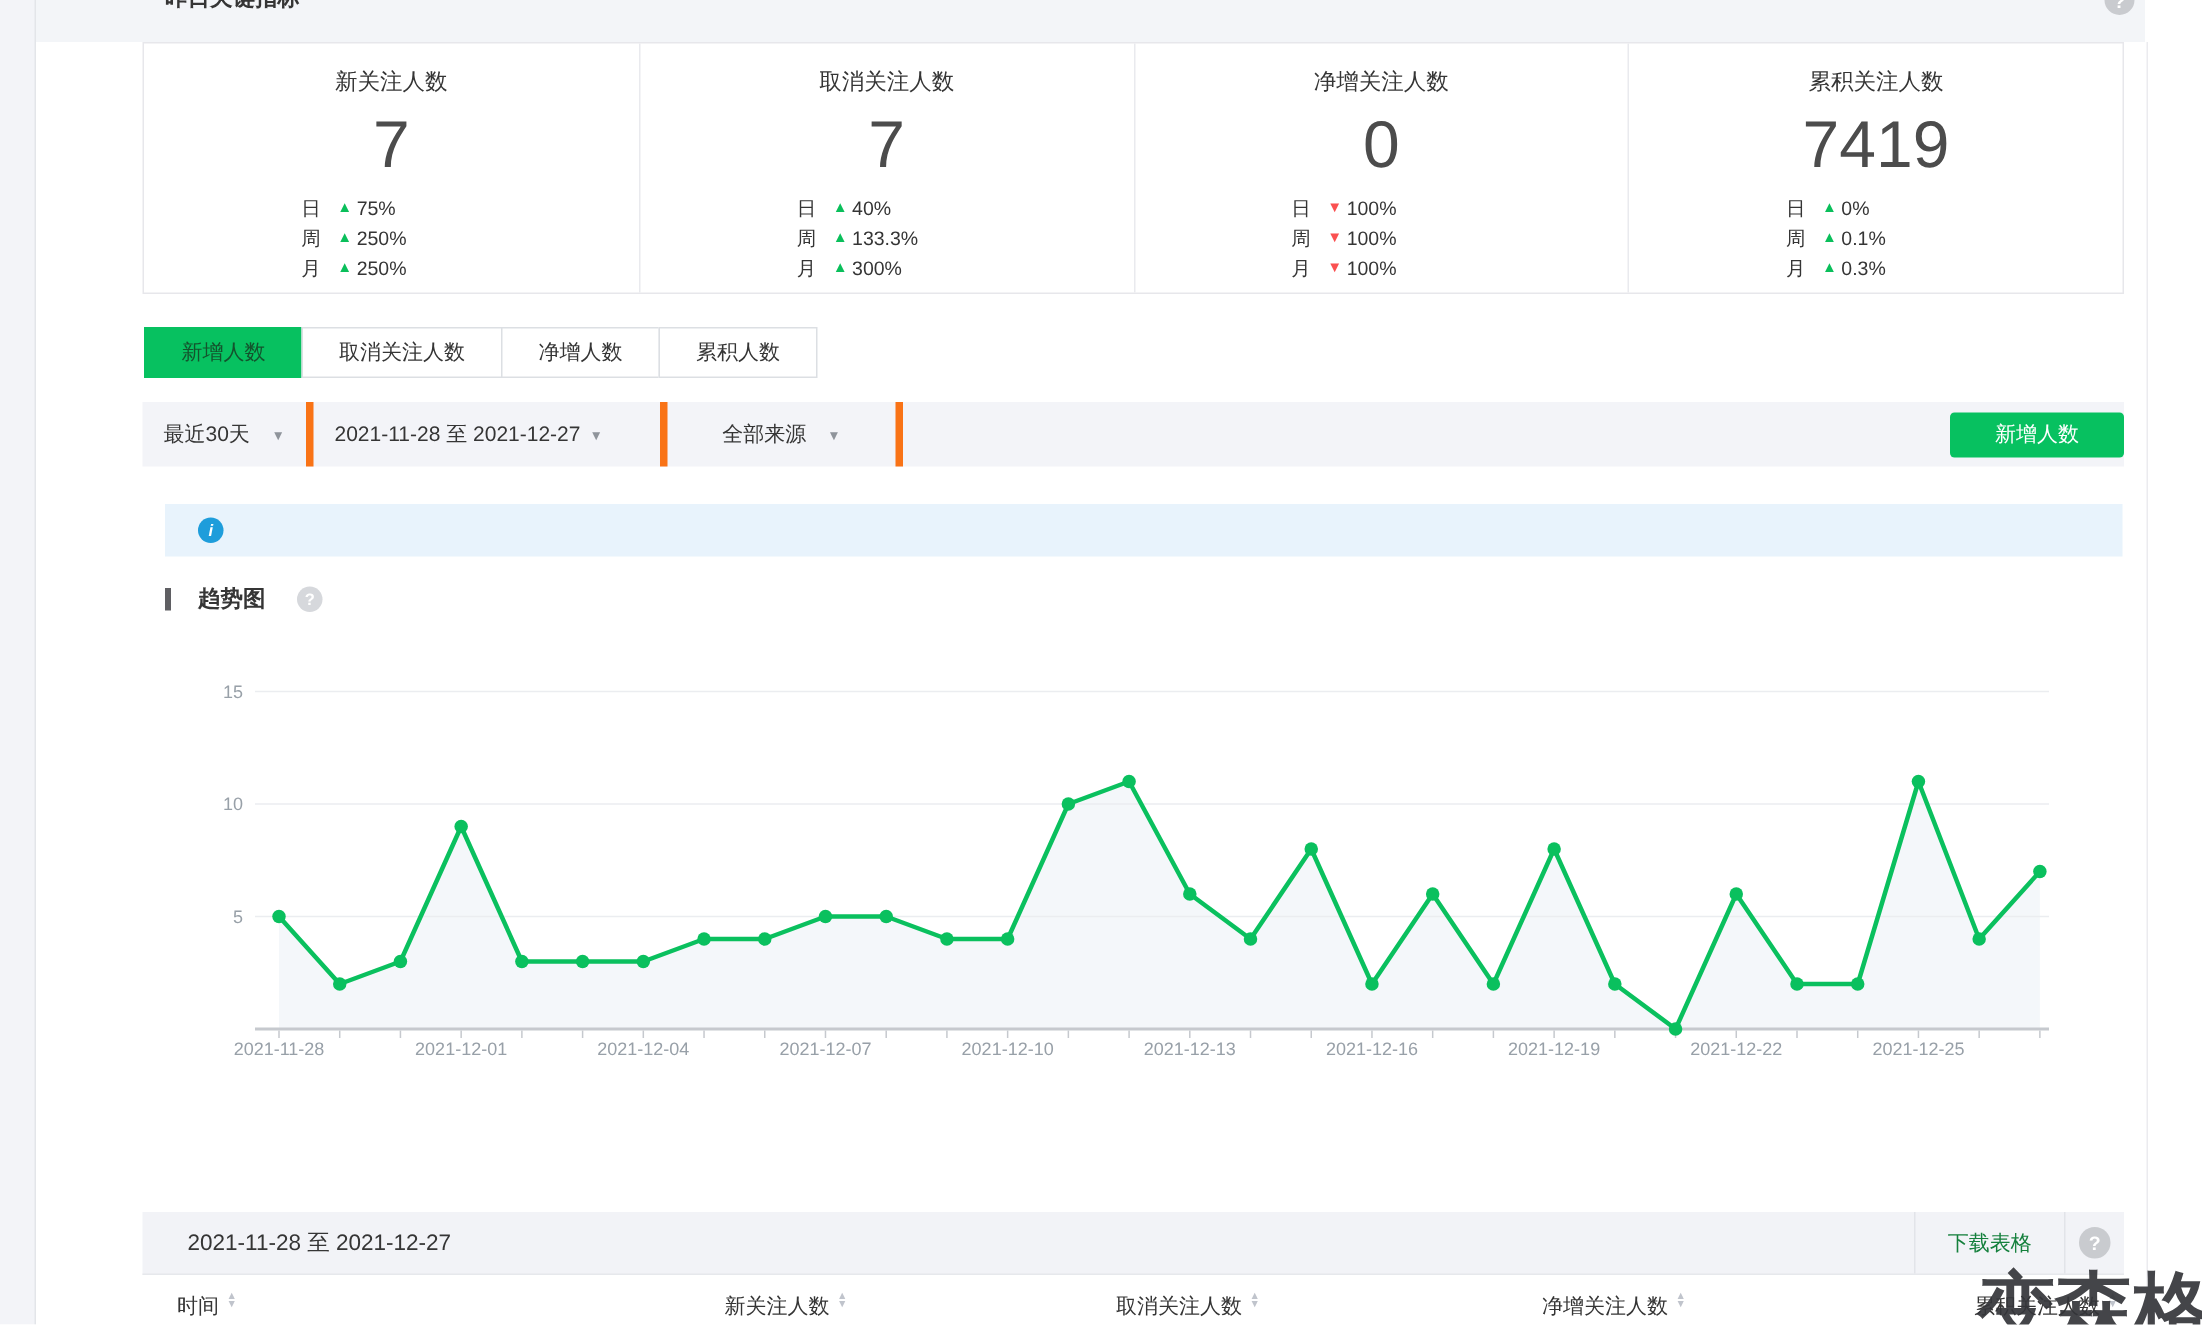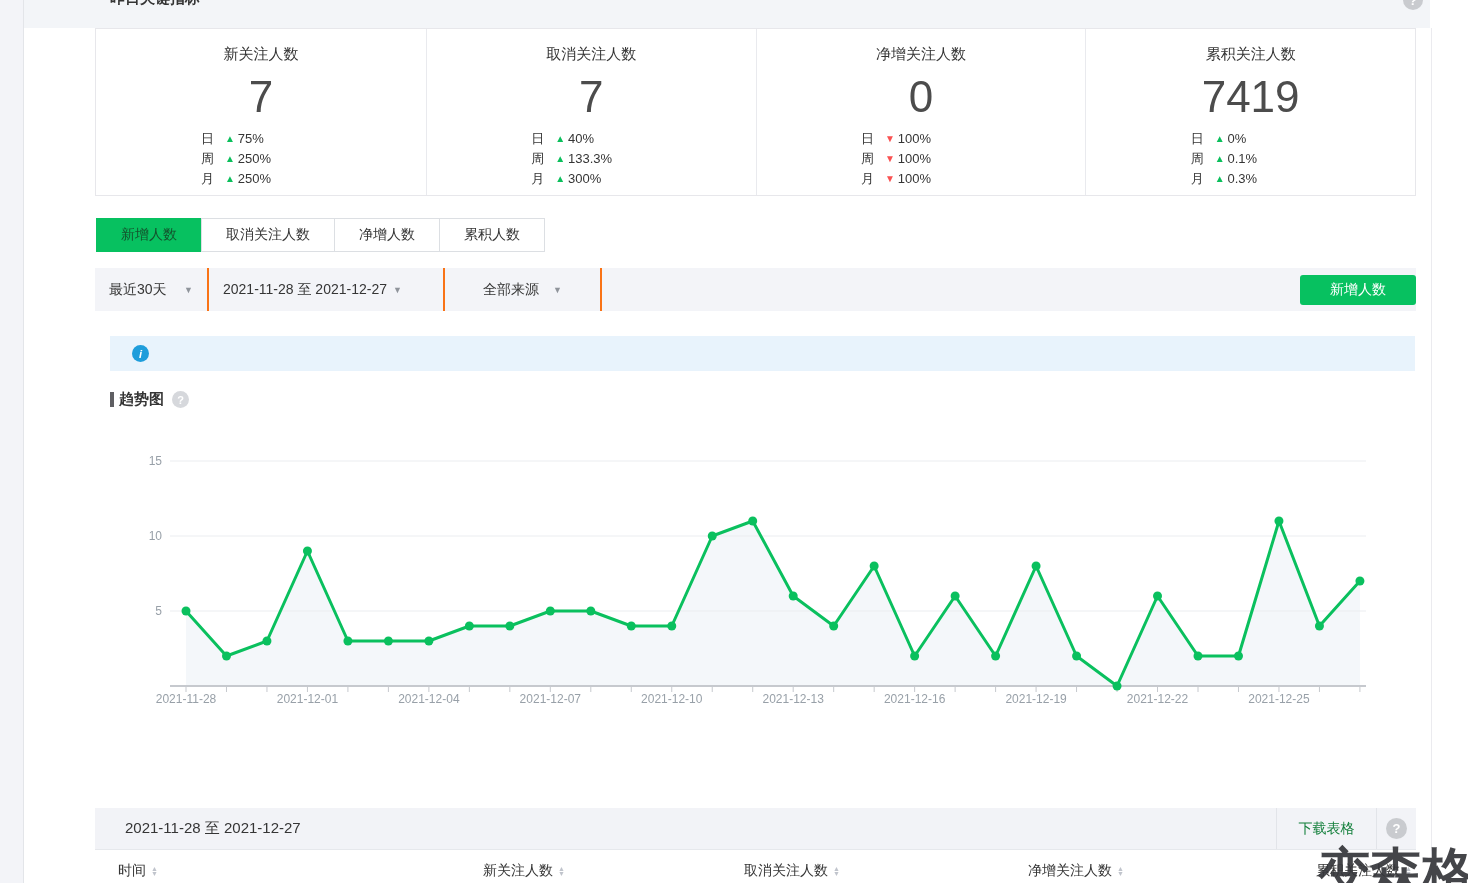--- a/index.html
+++ b/index.html
@@ -28,52 +28,52 @@
   .arr[data-dir="up"] { color:#0abf5b; }
   .arr[data-dir="down"] { color:#fa5151; }
 
   
   .tabs { position:absolute; left:95px; top:218px; display:flex; }
   .tab { height:34px; padding:0 24px; display:flex; align-items:center; justify-content:center; font-size:14px; color:#353535; background:#fff; border:1px solid #dcdfe3; margin-left:-1px; cursor:pointer; }
   .tab.active { background:#07c160; border-color:#07c160; color:#14532d; margin-left:1px; }
 
   
   .filter-bar { position:absolute; left:95px; top:268px; width:1321px; height:43px; background:#f3f4f8; display:flex; align-items:stretch; }
-  .filter-seg { display:flex; align-items:center; font-size:14px; color:#353535; border-right:2px solid #f97316; padding:0 14px; cursor:pointer; }
+  .filter-seg { display:flex; align-items:center; font-size:14px; color:#353535; border-right:5px solid #f97316; padding:0 14px; cursor:pointer; }
   .filter-seg .caret { color:#8f949b; font-size:9px; margin-left:14px; }
   .seg-range { width:114px; justify-content:space-between; }
   .seg-dates { width:236px; }
   .seg-dates .caret { margin-left:6px; }
   .seg-source { width:157px; justify-content:center; }
   .compare-btn { position:absolute; right:0; top:7px; width:116px; height:30px; background:#07c160; border:none; border-radius:3px; color:#fff; font-size:14px; font-family:inherit; cursor:pointer; }
 
   
   .notice { position:absolute; left:110px; top:336px; width:1305px; height:35px; background:#e8f3fc; display:flex; align-items:center; padding-left:22px; }
   .info-badge { width:17px; height:17px; border-radius:50%; background:#1e9ddb; color:#fff; font-size:11px; font-weight:bold; font-style:italic; display:flex; align-items:center; justify-content:center; flex:none; }
   .notice-text { font-size:13px; color:#353535; margin-left:8px; }
 
   
-  .trend-header { position:absolute; left:110px; top:390px; display:flex; align-items:center; }
+  .trend-header { position:absolute; left:110px; top:390px; display:flex; align-items:center;gap:13px; }
   .sec-bar { width:4px; height:15px; background:#5f5f63; margin-right:5px; }
   .trend-title { font-size:15px; color:#353535; font-weight:bold; }
   .trend-header .help-badge { width:17px; height:17px; font-size:11px; background:#d6d8dc; margin-left:8px; }
 
   .chart-wrap { position:absolute; left:95px; top:430px; width:1321px; height:285px; }
   .legend { position:absolute; left:95px; top:714px; width:1321px; text-align:center; font-size:13px; color:#353535; cursor:pointer; }
   .legend .marker { color:#0ac05e; font-size:13px; margin-right:5px; }
 
   
   .table-head-bar { position:absolute; left:95px; top:808px; width:1321px; height:42px; background:#f2f3f7; display:flex; align-items:center; border-bottom:1px solid #e6e8ec; }
   .table-range { font-size:15px; color:#353535; margin-left:30px; flex:1; }
   .dl-cell { width:100px; height:100%; display:flex; align-items:center; justify-content:center; border-left:1px solid #e2e4e9; }
   .dl-link { font-size:14px; color:#15803d; cursor:pointer; }
   .q-cell { width:40px; height:100%; display:flex; align-items:center; justify-content:center; border-left:1px solid #e2e4e9; }
   .q-cell .help-badge { width:21px; height:21px; font-size:13px; }
   .table-header-row { position:absolute; left:95px; top:850px; width:1321px; height:45px; background:#fff; }
-  .th { position:absolute; top:12px; display:flex; align-items:center; font-size:14px; color:#353535; cursor:pointer; }
+  .th { position:absolute; top:12px; display:flex; align-items:flex-start; font-size:14px; color:#353535; cursor:pointer; }
   .sorter { display:inline-flex; flex-direction:column; margin-left:5px; }
   .sorter i { font-style:normal; font-size:7px; line-height:5px; color:#c0c4cc; }
 
   
   .watermark { position:absolute; left:1318px; top:838px; font-size:52px; font-weight:900; color:#35363a; opacity:0.92; letter-spacing:0px; white-space:nowrap; z-index:50; }
 
   .right-line { position:absolute; left:1431px; top:28px; width:1px; height:855px; background:#ebebef; }
 
   svg text { font-family:"Liberation Sans","DejaVu Sans",sans-serif; }
 </style>

